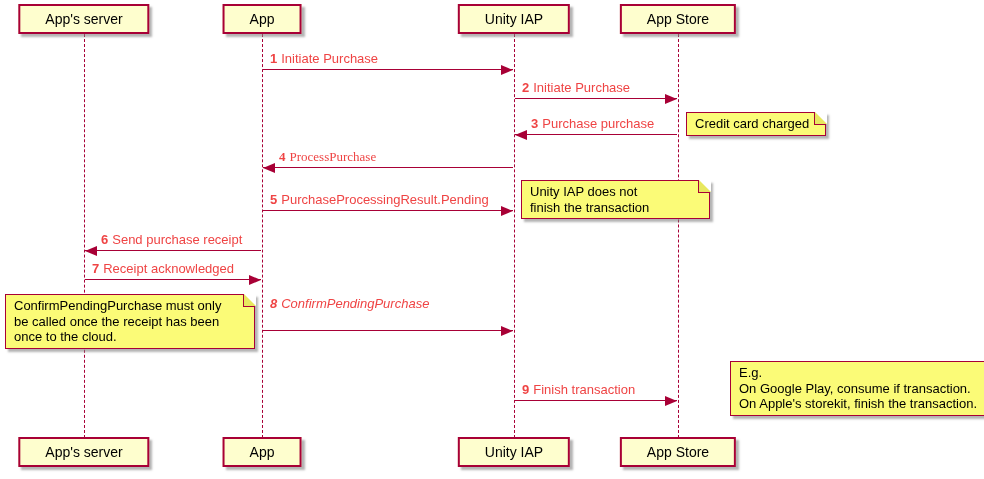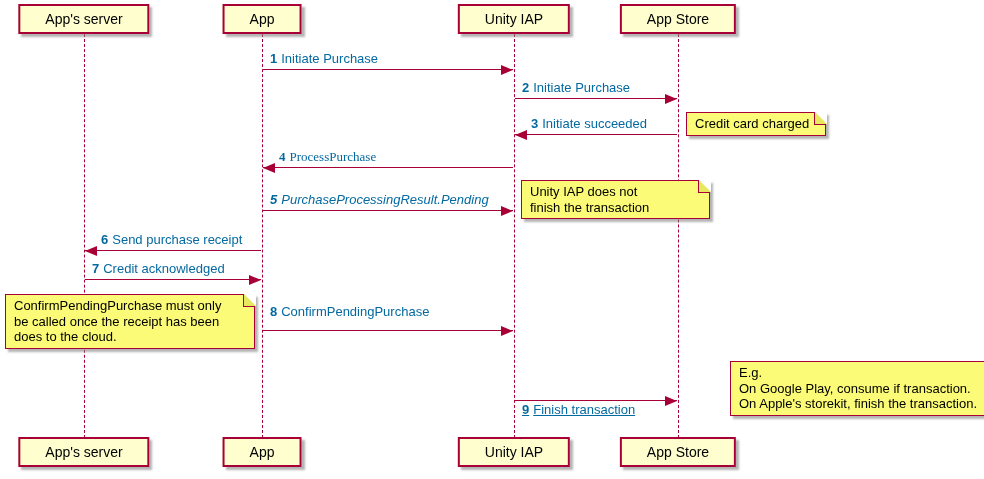--- a/index.html
+++ b/index.html
@@ -23,21 +23,21 @@
   .lifeline{
     position:absolute;width:0;border-left:1px dashed var(--border);
   }
   .msg-line{
     position:absolute;height:0;border-top:1.6px solid var(--border);
   }
   .msg-head{position:absolute;width:0;height:0;border-top:5px solid transparent;border-bottom:5px solid transparent;}
   .msg-head.right{border-left:12px solid var(--border);}
   .msg-head.left{border-right:12px solid var(--border);}
   .msg-label{
-    position:absolute;font-size:13px;line-height:15px;color:#0369a1;white-space:nowrap;
+    position:absolute;font-size:13px;line-height:15px;color:#ef4444;white-space:nowrap;
   }
   .msg-label .num{font-weight:bold;margin-right:4px;}
   .note{
     position:absolute;box-sizing:border-box;
     background:var(--nfill);border:1.5px solid var(--border);
     padding:3px 8px 3px 8px;font-size:13px;line-height:15.5px;color:var(--text);
     box-shadow:3px 3px 2px rgba(130,130,130,.6);
   }
   .note .fold{
     position:absolute;top:-1.5px;right:-1.5px;width:0;height:0;
@@ -64,53 +64,53 @@
     <div class="participant" style="left: 678px; top: 4px;">App Store</div>
     <div class="participant" style="left: 678px; top: 437px;">App Store</div>
     <div class="msg-line" style="left: 263px; width: 250px; top: 69px;"></div>
     <div class="msg-head right" style="left: 501px; top: 65px;"></div>
     <div class="msg-label" style="left: 270px; top: 51px;"><span class="num">1</span><span>Initiate Purchase</span></div>
     <div class="msg-line" style="left: 515px; width: 162px; top: 98px;"></div>
     <div class="msg-head right" style="left: 665px; top: 94px;"></div>
     <div class="msg-label" style="left: 522px; top: 80px;"><span class="num">2</span><span>Initiate Purchase</span></div>
     <div class="msg-line" style="left: 515px; width: 162px; top: 134px;"></div>
     <div class="msg-head left" style="left: 515px; top: 130px;"></div>
-    <div class="msg-label" style="left: 531px; top: 116px;"><span class="num">3</span><span>Initiate succeeded</span></div>
+    <div class="msg-label" style="left: 531px; top: 116px;"><span class="num">3</span><span>Purchase purchase</span></div>
     <div class="msg-line" style="left: 263px; width: 250px; top: 167px;"></div>
     <div class="msg-head left" style="left: 263px; top: 163px;"></div>
     <div class="msg-label" style="left: 279px; top: 149px; font-family: Liberation Serif, serif;"><span class="num">4</span><span>ProcessPurchase</span></div>
     <div class="msg-line" style="left: 263px; width: 250px; top: 210px;"></div>
     <div class="msg-head right" style="left: 501px; top: 206px;"></div>
-    <div class="msg-label" style="left: 270px; top: 192px; font-style: italic;"><span class="num">5</span><span>PurchaseProcessingResult.Pending</span></div>
+    <div class="msg-label" style="left: 270px; top: 192px;"><span class="num">5</span><span>PurchaseProcessingResult.Pending</span></div>
     <div class="msg-line" style="left: 85px; width: 176px; top: 250px;"></div>
     <div class="msg-head left" style="left: 85px; top: 246px;"></div>
     <div class="msg-label" style="left: 101px; top: 232px;"><span class="num">6</span><span>Send purchase receipt</span></div>
     <div class="msg-line" style="left: 85px; width: 176px; top: 279px;"></div>
     <div class="msg-head right" style="left: 249px; top: 275px;"></div>
-    <div class="msg-label" style="left: 92px; top: 261px;"><span class="num">7</span><span>Credit acknowledged</span></div>
+    <div class="msg-label" style="left: 92px; top: 261px;"><span class="num">7</span><span>Receipt acknowledged</span></div>
     <div class="msg-line" style="left: 263px; width: 250px; top: 330px;"></div>
     <div class="msg-head right" style="left: 501px; top: 326px;"></div>
-    <div class="msg-label" style="left: 270px; top: 304px;"><span class="num">8</span><span>ConfirmPendingPurchase</span></div>
+    <div class="msg-label" style="left: 270px; top: 296px; font-style: italic;"><span class="num">8</span><span>ConfirmPendingPurchase</span></div>
     <div class="msg-line" style="left: 515px; width: 162px; top: 400px;"></div>
     <div class="msg-head right" style="left: 665px; top: 396px;"></div>
-    <div class="msg-label" style="left: 522px; top: 402px; text-decoration: underline;"><span class="num">9</span><span>Finish transaction</span></div>
+    <div class="msg-label" style="left: 522px; top: 382px;"><span class="num">9</span><span>Finish transaction</span></div>
     <div class="note" style="left: 686px; top: 112px; width: 140px;">
       <div class="fold"></div>
       <div class="note-line">Credit card charged</div>
     </div>
     <div class="note" style="left: 521px; top: 180px; width: 189px;">
       <div class="fold"></div>
       <div class="note-line">Unity IAP does not</div>
       <div class="note-line">finish the transaction</div>
     </div>
     <div class="note" style="left: 5px; top: 294px; width: 250px;">
       <div class="fold"></div>
       <div class="note-line">ConfirmPendingPurchase must only</div>
       <div class="note-line">be called once the receipt has been</div>
-      <div class="note-line">does to the cloud.</div>
+      <div class="note-line">once to the cloud.</div>
     </div>
     <div class="note" style="left: 684px; top: 361px; width: 291px; margin-left: 46px;">
       <div class="fold"></div>
       <div class="note-line">E.g.</div>
       <div class="note-line">On Google Play, consume if transaction.</div>
       <div class="note-line">On Apple's storekit, finish the transaction.</div>
     </div>
   </div>
 
 </body></html>

